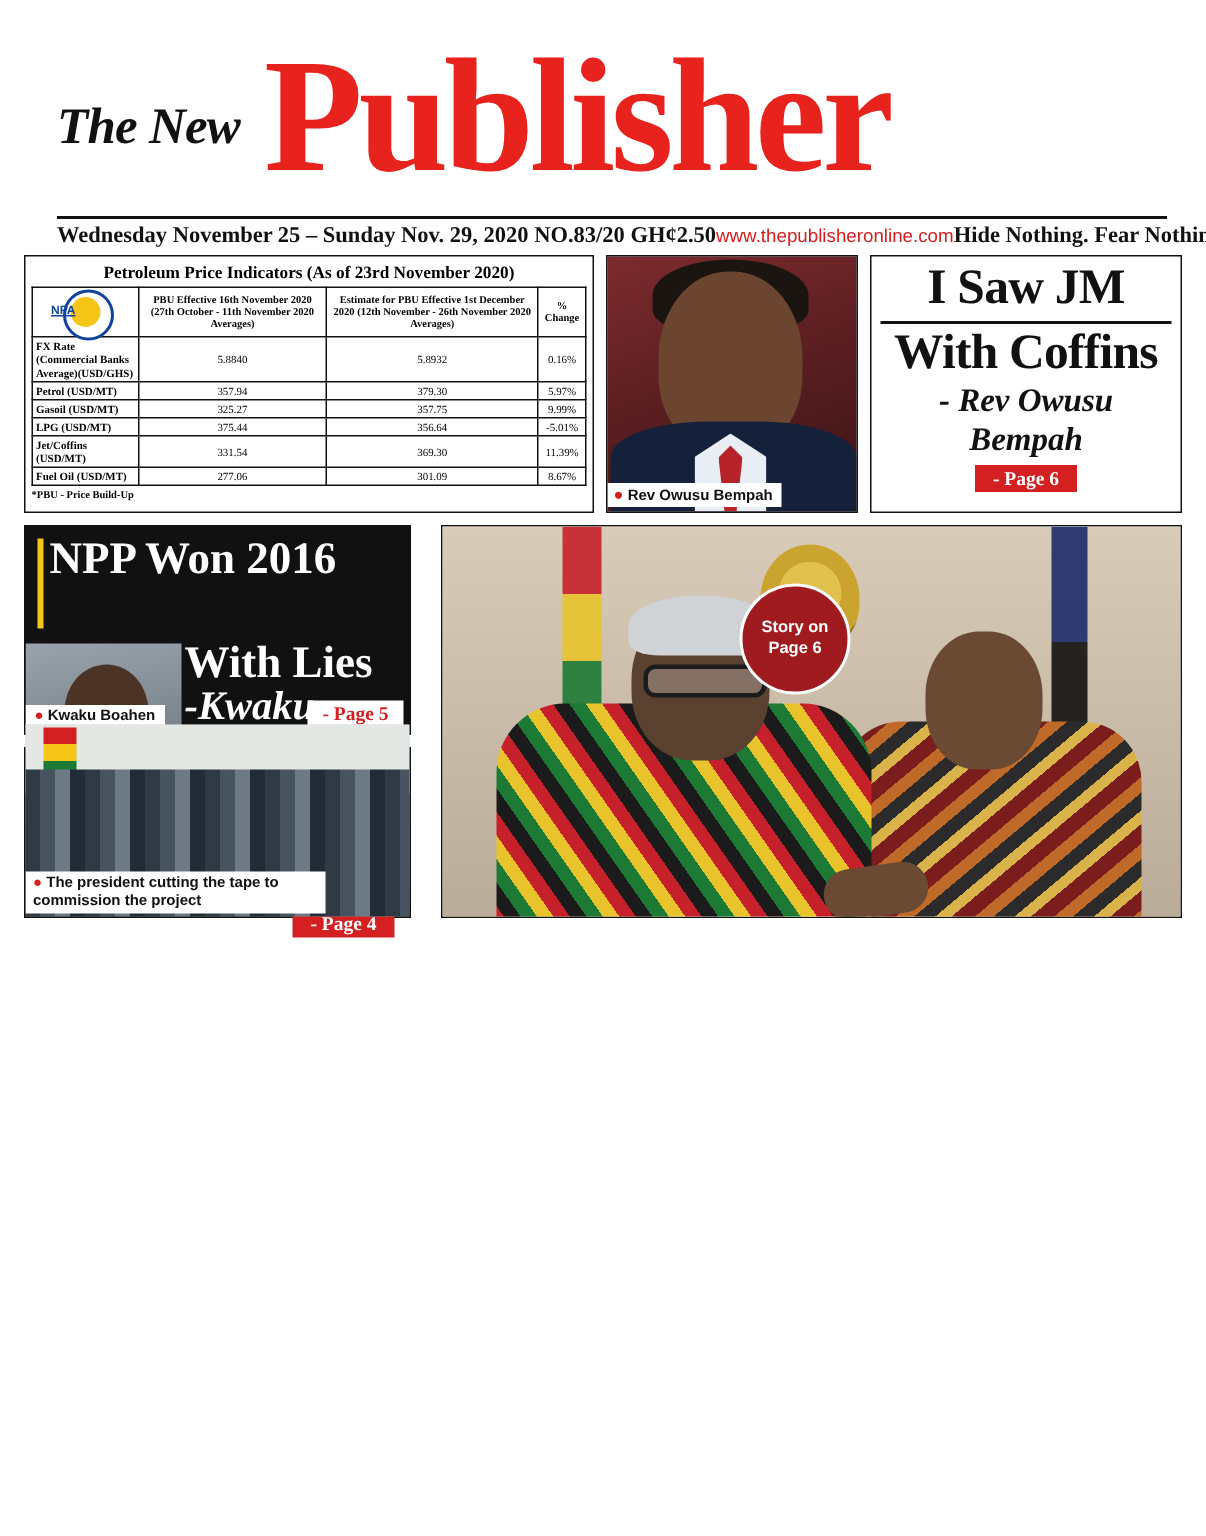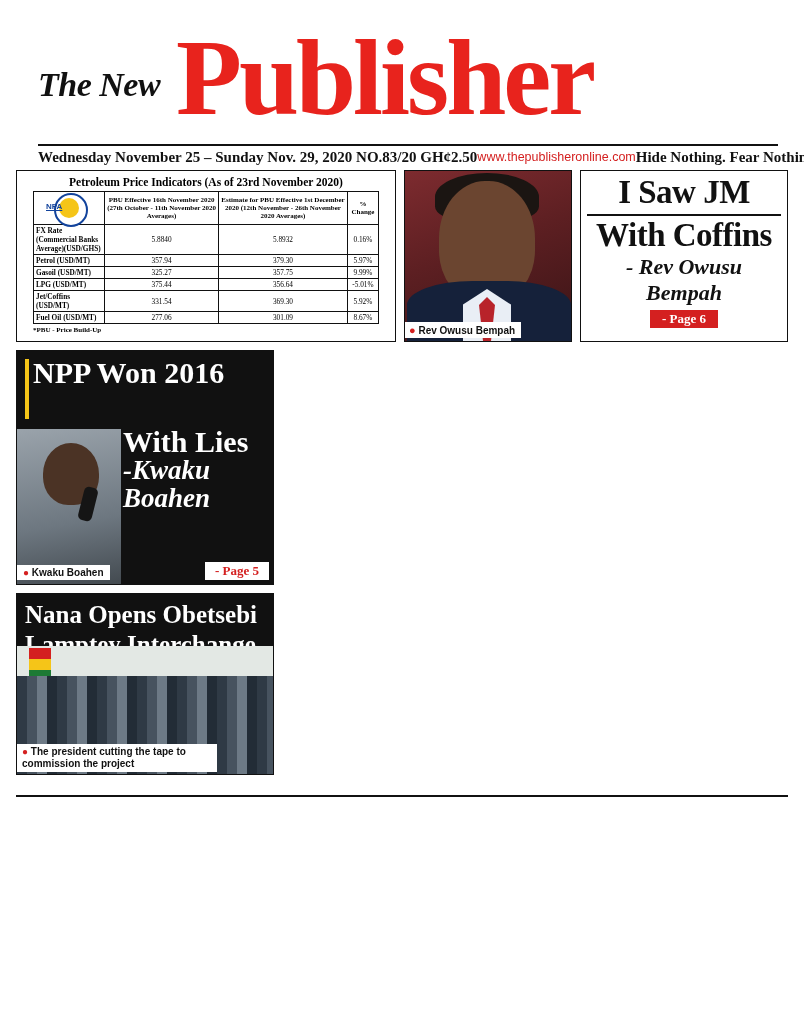--- a/index.html
+++ b/index.html
@@ -47,21 +47,21 @@
     font-size:12.5px;color:#d42020;
   }
   .mast-slogan{
     font-family:"Liberation Serif", serif;
     font-weight:bold;font-size:15px;color:#111;white-space:nowrap;
   }
 
   
   .toprow{display:flex;gap:8px;margin-top:6px;height:172px;}
   .tablebox{
-    width:380px;border:1px solid #111;box-sizing:border-box;padding:3px 16px;
+    width:380px;border:1px solid #111;box-sizing:border-box;padding:3px 4px;
     background:#fff;
   }
   .tbl-title{
     text-align:center;font-weight:bold;font-size:11.5px;margin:2px 0 3px 0;
   }
   table.ppi{border-collapse:collapse;width:100%;font-size:7.2px;}
   table.ppi th,table.ppi td{border:1px solid #111;padding:1px 2px;vertical-align:middle;}
   table.ppi thead th{font-weight:bold;text-align:center;line-height:1.15;font-size:7px;}
   table.ppi td.lbl{text-align:left;font-weight:bold;font-size:7.3px;}
   table.ppi td.num{text-align:center;font-size:7.3px;}
@@ -129,21 +129,21 @@
   .sawjm .byline{
     font-family:"Liberation Serif", serif;font-style:italic;font-weight:bold;
     font-size:22px;color:#111;text-align:center;margin-top:1px;
   }
   .pagetag{
     background:#d42020;color:#fff;font-family:"Liberation Serif", serif;font-weight:bold;
     font-size:13px;padding:1px 12px;display:inline-block;margin-top:4px;
   }
 
   
-  .midrow{display:flex;gap:20px;margin-top:8px;height:262px;flex-direction:column;}
+  .midrow{display:flex;gap:20px;margin-top:8px;height:262px;}
   .leftcol{width:258px;display:flex;flex-direction:column;}
   .nppbox{
     border:1px solid #111;background:#111;color:#fff;position:relative;height:235px;
     box-sizing:border-box;overflow:hidden;
   }
   .npp-yellow{
     position:absolute;left:8px;top:8px;width:4px;height:60px;background:#f5c518;
   }
   .npp-h1{
     position:absolute;left:16px;top:6px;width:240px;
@@ -300,21 +300,21 @@
           <tr>
             <td class="lbl">LPG (USD/MT)</td>
             <td class="num">375.44</td>
             <td class="num">356.64</td>
             <td class="pct">-5.01%</td>
           </tr>
           <tr>
             <td class="lbl">Jet/Coffins (USD/MT)</td>
             <td class="num">331.54</td>
             <td class="num">369.30</td>
-            <td class="pct">5.92%</td>
+            <td class="pct">11.39%</td>
           </tr>
           <tr>
             <td class="lbl">Fuel Oil (USD/MT)</td>
             <td class="num">277.06</td>
             <td class="num">301.09</td>
             <td class="pct">8.67%</td>
           </tr>
         </tbody>
       </table>
       <div class="tbl-foot">*PBU - Price Build-Up</div>

